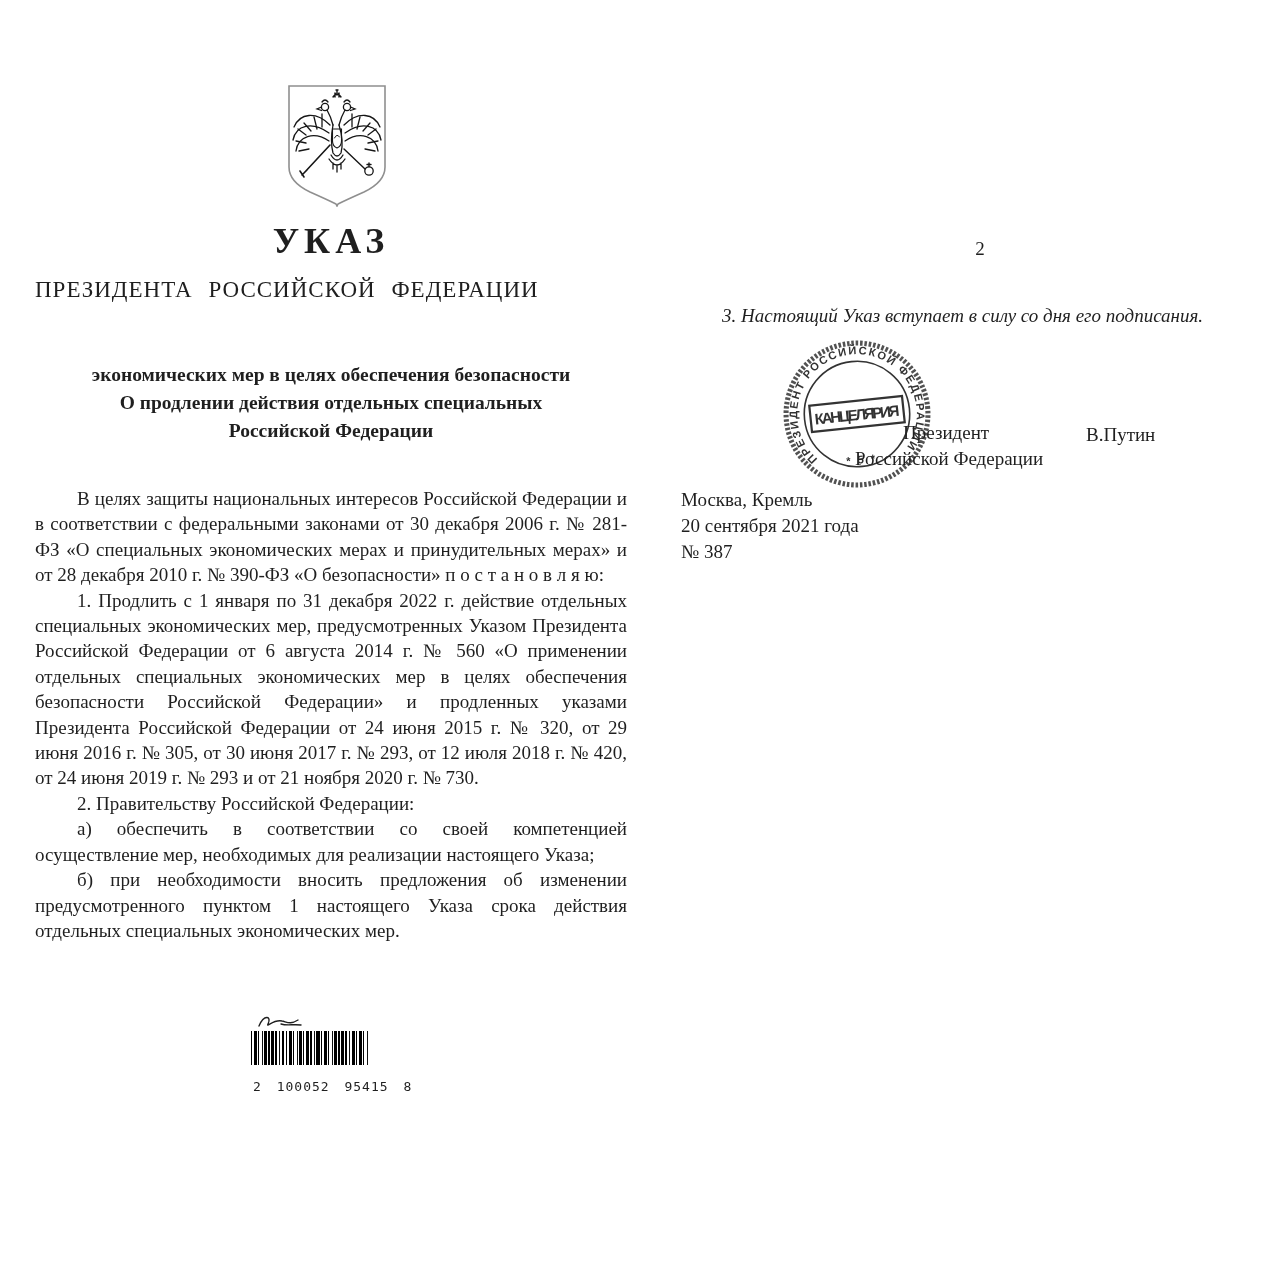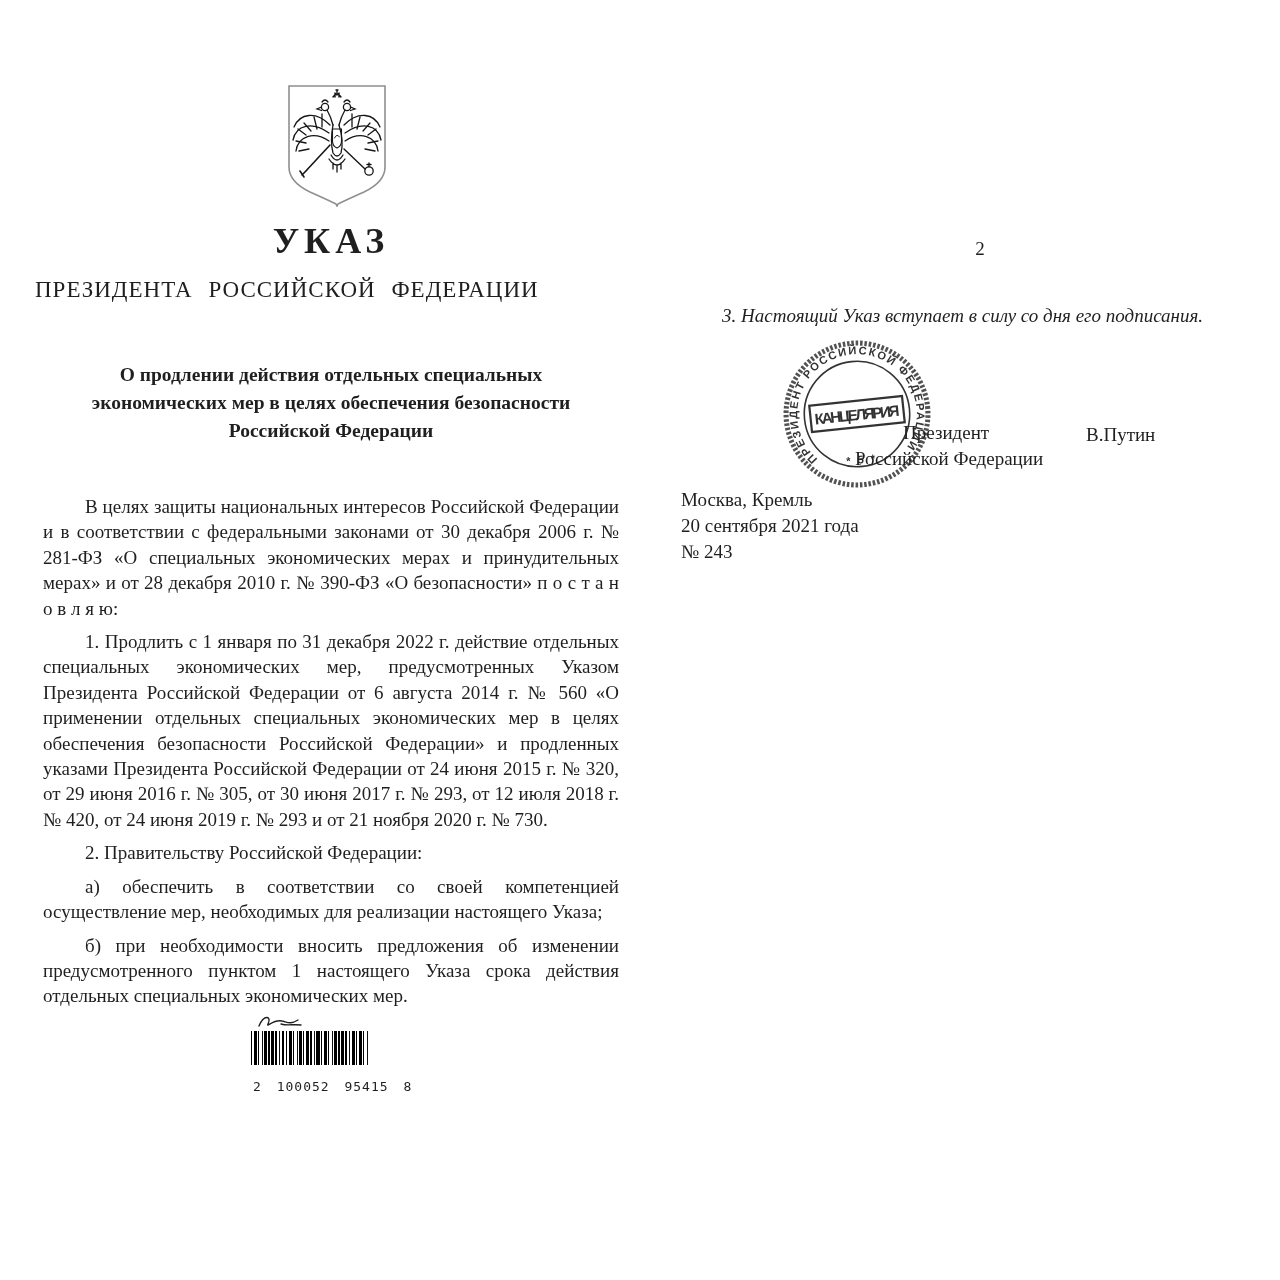--- a/index.html
+++ b/index.html
@@ -22,21 +22,21 @@
   }
   .doc-title {
     left:35px; top:361px; width:592px; text-align:center;
     font-weight:bold; font-size:19.5px; line-height:28px;
   }
   .body-text {
     left:35px; top:486px; width:592px;
     font-size:19px; line-height:25.4px;
     text-align:justify; text-align-last:left;
   }
-  .body-text p { margin:8px; text-indent:42px; }
+  .body-text p { margin:0; text-indent:42px; }
 
   .barcode-block { left:251px; top:1012px; width:124px; }
   .squiggle { display:block; margin-left:6px; }
   .bars {
     width:118px; height:34px; margin-top:1px;
     background:repeating-linear-gradient(90deg,
       #000 0 1px, #fff 1px 3px, #000 3px 6px, #fff 6px 7px,
       #000 7px 8px, #fff 8px 11px, #111 11px 12px, #fff 12px 13px,
       #000 13px 16px, #fff 16px 17.5px);
   }
@@ -104,22 +104,22 @@
         <circle cx="85" cy="88" r="4.2"></circle>
         <path d="M85,83.5 L85,80 M83,81.5 H87 M60,66 L81,86" stroke-width="1.4"></path>
       </g>
     </svg>
 
     <div class="abs doc-type">УКАЗ</div>
 
     <div class="abs doc-org">ПРЕЗИДЕНТА  РОССИЙСКОЙ  ФЕДЕРАЦИИ</div>
 
     <div class="abs doc-title">
+      <div>экономических мер в целях обеспечения безопасности</div>
       <div>О продлении действия отдельных специальных</div>
-      <div>экономических мер в целях обеспечения безопасности</div>
       <div>Российской Федерации</div>
     </div>
 
     <div class="abs body-text">
       <p>В целях защиты национальных интересов Российской Федерации и в соответствии с федеральными законами от 30 декабря 2006 г. № 281-ФЗ «О специальных экономических мерах и принудительных мерах» и от 28 декабря 2010 г. № 390-ФЗ «О безопасности» п о с т а н о в л я ю:</p>
       <p>1. Продлить с 1 января по 31 декабря 2022 г. действие отдельных специальных экономических мер, предусмотренных Указом Президента Российской Федерации от 6 августа 2014 г. № 560 «О применении отдельных специальных экономических мер в целях обеспечения безопасности Российской Федерации» и продленных указами Президента Российской Федерации от 24 июня 2015 г. № 320, от 29 июня 2016 г. № 305, от 30 июня 2017 г. № 293, от 12 июля 2018 г. № 420, от 24 июня 2019 г. № 293 и от 21 ноября 2020 г. № 730.</p>
       <p>2. Правительству Российской Федерации:</p>
       <p>а) обеспечить в соответствии со своей компетенцией осуществление мер, необходимых для реализации настоящего Указа;</p>
       <p>б) при необходимости вносить предложения об изменении предусмотренного пунктом 1 настоящего Указа срока действия отдельных специальных экономических мер.</p>
     </div>
@@ -154,16 +154,16 @@
           <textPath href="#stampArc" startOffset="2" textLength="272">ПРЕЗИДЕНТ РОССИЙСКОЙ ФЕДЕРАЦИИ</textPath>
         </text>
         <rect x="29" y="62" width="92" height="26" fill="#ffffff" stroke="#222" stroke-width="2.2"></rect>
         <text x="75" y="81" text-anchor="middle" font-family="Liberation Sans, sans-serif" font-weight="bold" font-size="15" fill="#222" textLength="84">КАНЦЕЛЯРИЯ</text>
         <text x="75" y="124" text-anchor="middle" font-family="Liberation Sans, sans-serif" font-weight="bold" font-size="11" letter-spacing="2" fill="#222">* 5 *</text>
       </g>
     </svg>
 
     <div class="abs footer-place">Москва, Кремль</div>
     <div class="abs footer-date">20 сентября 2021 года</div>
-    <div class="abs footer-num">№ 243</div>
+    <div class="abs footer-num">№ 387</div>
   </div>
 
 </div>
 
 </body></html>

